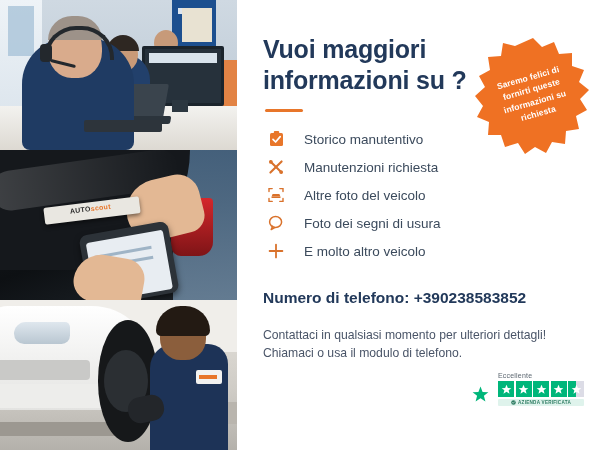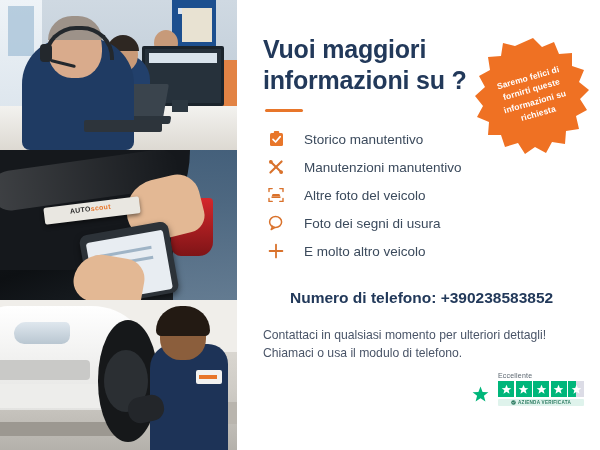--- a/index.html
+++ b/index.html
@@ -180,21 +180,21 @@
     width:26px;min-width:26px;display:flex;align-items:center;justify-content:center;
     color:#d9722c;
   }
   .features .lbl{
     font-size:13.5px;color:#3b4a5c;margin-left:15px;
   }
 
   
   .phone{
     margin-top:25px;
-    font-size:15.5px;font-weight:700;color:#22395a;margin-left:27px;
+    font-size:15.5px;font-weight:700;color:#22395a;
   }
   .subtext{
     margin-top:20px;
     font-size:12.2px;line-height:1.46;color:#4a5568;
     max-width:300px;
   }
 
   
   .tp{
     position:absolute;right:16px;bottom:40px;
@@ -320,21 +320,21 @@
 
       <li>
         <span class="ico">
           <svg width="16" height="16" viewBox="0 0 16 16">
             <path d="M2.4 2.4 L13.6 13.6" stroke="#d9722c" stroke-width="2.1" stroke-linecap="round"></path>
             <path d="M13.6 2.4 L2.4 13.6" stroke="#d9722c" stroke-width="2.1" stroke-linecap="round"></path>
             <circle cx="2.9" cy="2.9" r="1.9" fill="#d9722c"></circle>
             <circle cx="13.1" cy="13.1" r="1.9" fill="#d9722c"></circle>
           </svg>
         </span>
-        <span class="lbl">Manutenzioni manutentivo</span>
+        <span class="lbl">Manutenzioni richiesta</span>
       </li>
 
       <li>
         <span class="ico">
           <svg width="16" height="16" viewBox="0 0 16 16">
             <path d="M1 4.6 V1.6 H4.2 M11.8 1.6 H15 V4.6 M15 11.4 V14.4 H11.8 M4.2 14.4 H1 V11.4" fill="none" stroke="#d9722c" stroke-width="1.4" stroke-linecap="round"></path>
             <path d="M3.6 9.6 L4.6 7 h6.8 l1 2.6 z" fill="#d9722c"></path>
             <rect x="3.4" y="9.4" width="9.2" height="1.5" rx=".6" fill="#d9722c"></rect>
           </svg>
         </span>

